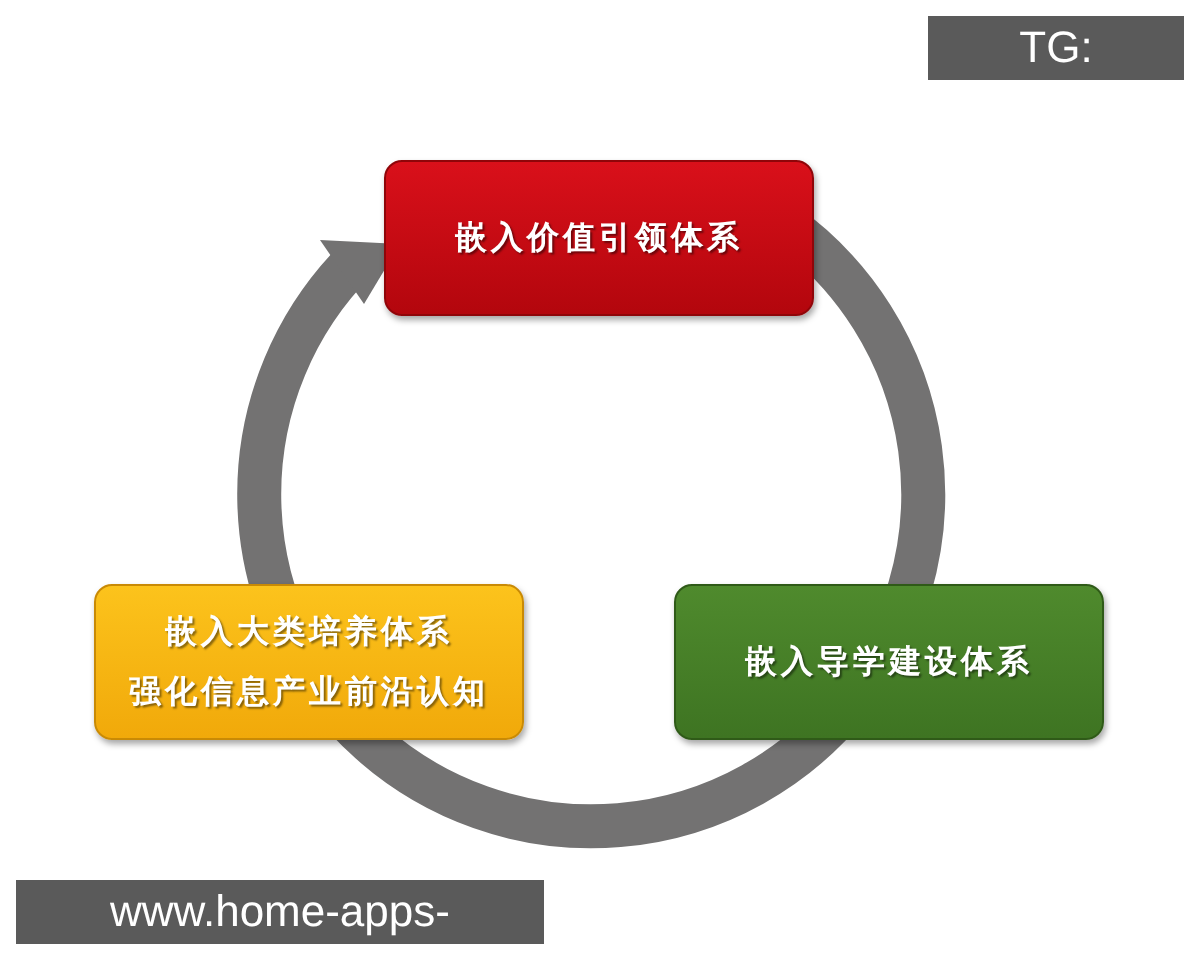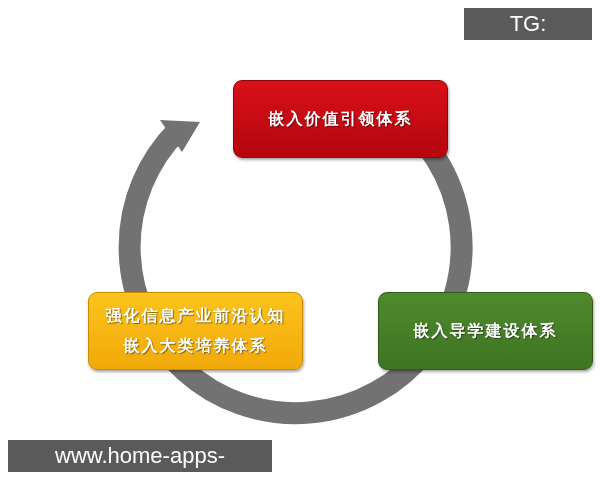--- a/index.html
+++ b/index.html
@@ -1,21 +1,21 @@
 <!DOCTYPE html>
 <html><head>
 <meta charset="utf-8">
 <style>
   html, body { margin: 0; padding: 0; background: #ffffff; }
   body { width: 600px; height: 480px; position: relative; overflow: hidden;
          font-family: "DejaVu Sans", sans-serif; }
   .ring { position: absolute; left: 0; top: 0; }
   .box { position: absolute; border-radius: 9px; display: flex; flex-direction: column;
          align-items: center; justify-content: center; box-sizing: border-box;
-         box-shadow: 1px 2px 3px rgba(0,0,0,0.35); margin-left: 41px; }
+         box-shadow: 1px 2px 3px rgba(0,0,0,0.35); }
   .box .line { color: #ffffff; font-weight: bold; font-size: 16px; letter-spacing: 2px;
                line-height: 30px; text-shadow: 1px 1px 1px rgba(0,0,0,0.45); white-space: nowrap;
                font-family: "DejaVu Serif", serif; }
   .box-top { left: 192px; top: 80px; width: 215px; height: 78px;
              background: linear-gradient(#d9101a, #b3060d); border: 1px solid #8f0509; }
   .box-left { left: 47px; top: 292px; width: 215px; height: 78px;
               background: linear-gradient(#fcc31c, #f1a90a); border: 1px solid #c98a05; }
   .box-right { left: 337px; top: 292px; width: 215px; height: 78px;
                background: linear-gradient(#4f8a2d, #3e7422); border: 1px solid #2f5a18; align-items: center; }
   .tag { position: absolute; background: #5a5a5a; color: #ffffff;
@@ -31,22 +31,22 @@
   <path d="M 392 112 A 166 166 0 1 1 178 130" fill="none" stroke="#737272" stroke-width="22"></path>
 
   <polygon points="160,120 200,122 182,152" fill="#737272"></polygon>
 </svg>
 
 <div class="box box-top">
   <span class="line">嵌入价值引领体系</span>
 </div>
 
 <div class="box box-left">
+  <span class="line">嵌入大类培养体系</span>
   <span class="line">强化信息产业前沿认知</span>
-  <span class="line">嵌入大类培养体系</span>
 </div>
 
 <div class="box box-right">
   <span class="line">嵌入导学建设体系</span>
 </div>
 
 <div class="tag tag-tr">TG: MYYJJPP</div>
 <div class="tag tag-bl">www.home-apps-xingkong.com</div>
 
 </body></html>

